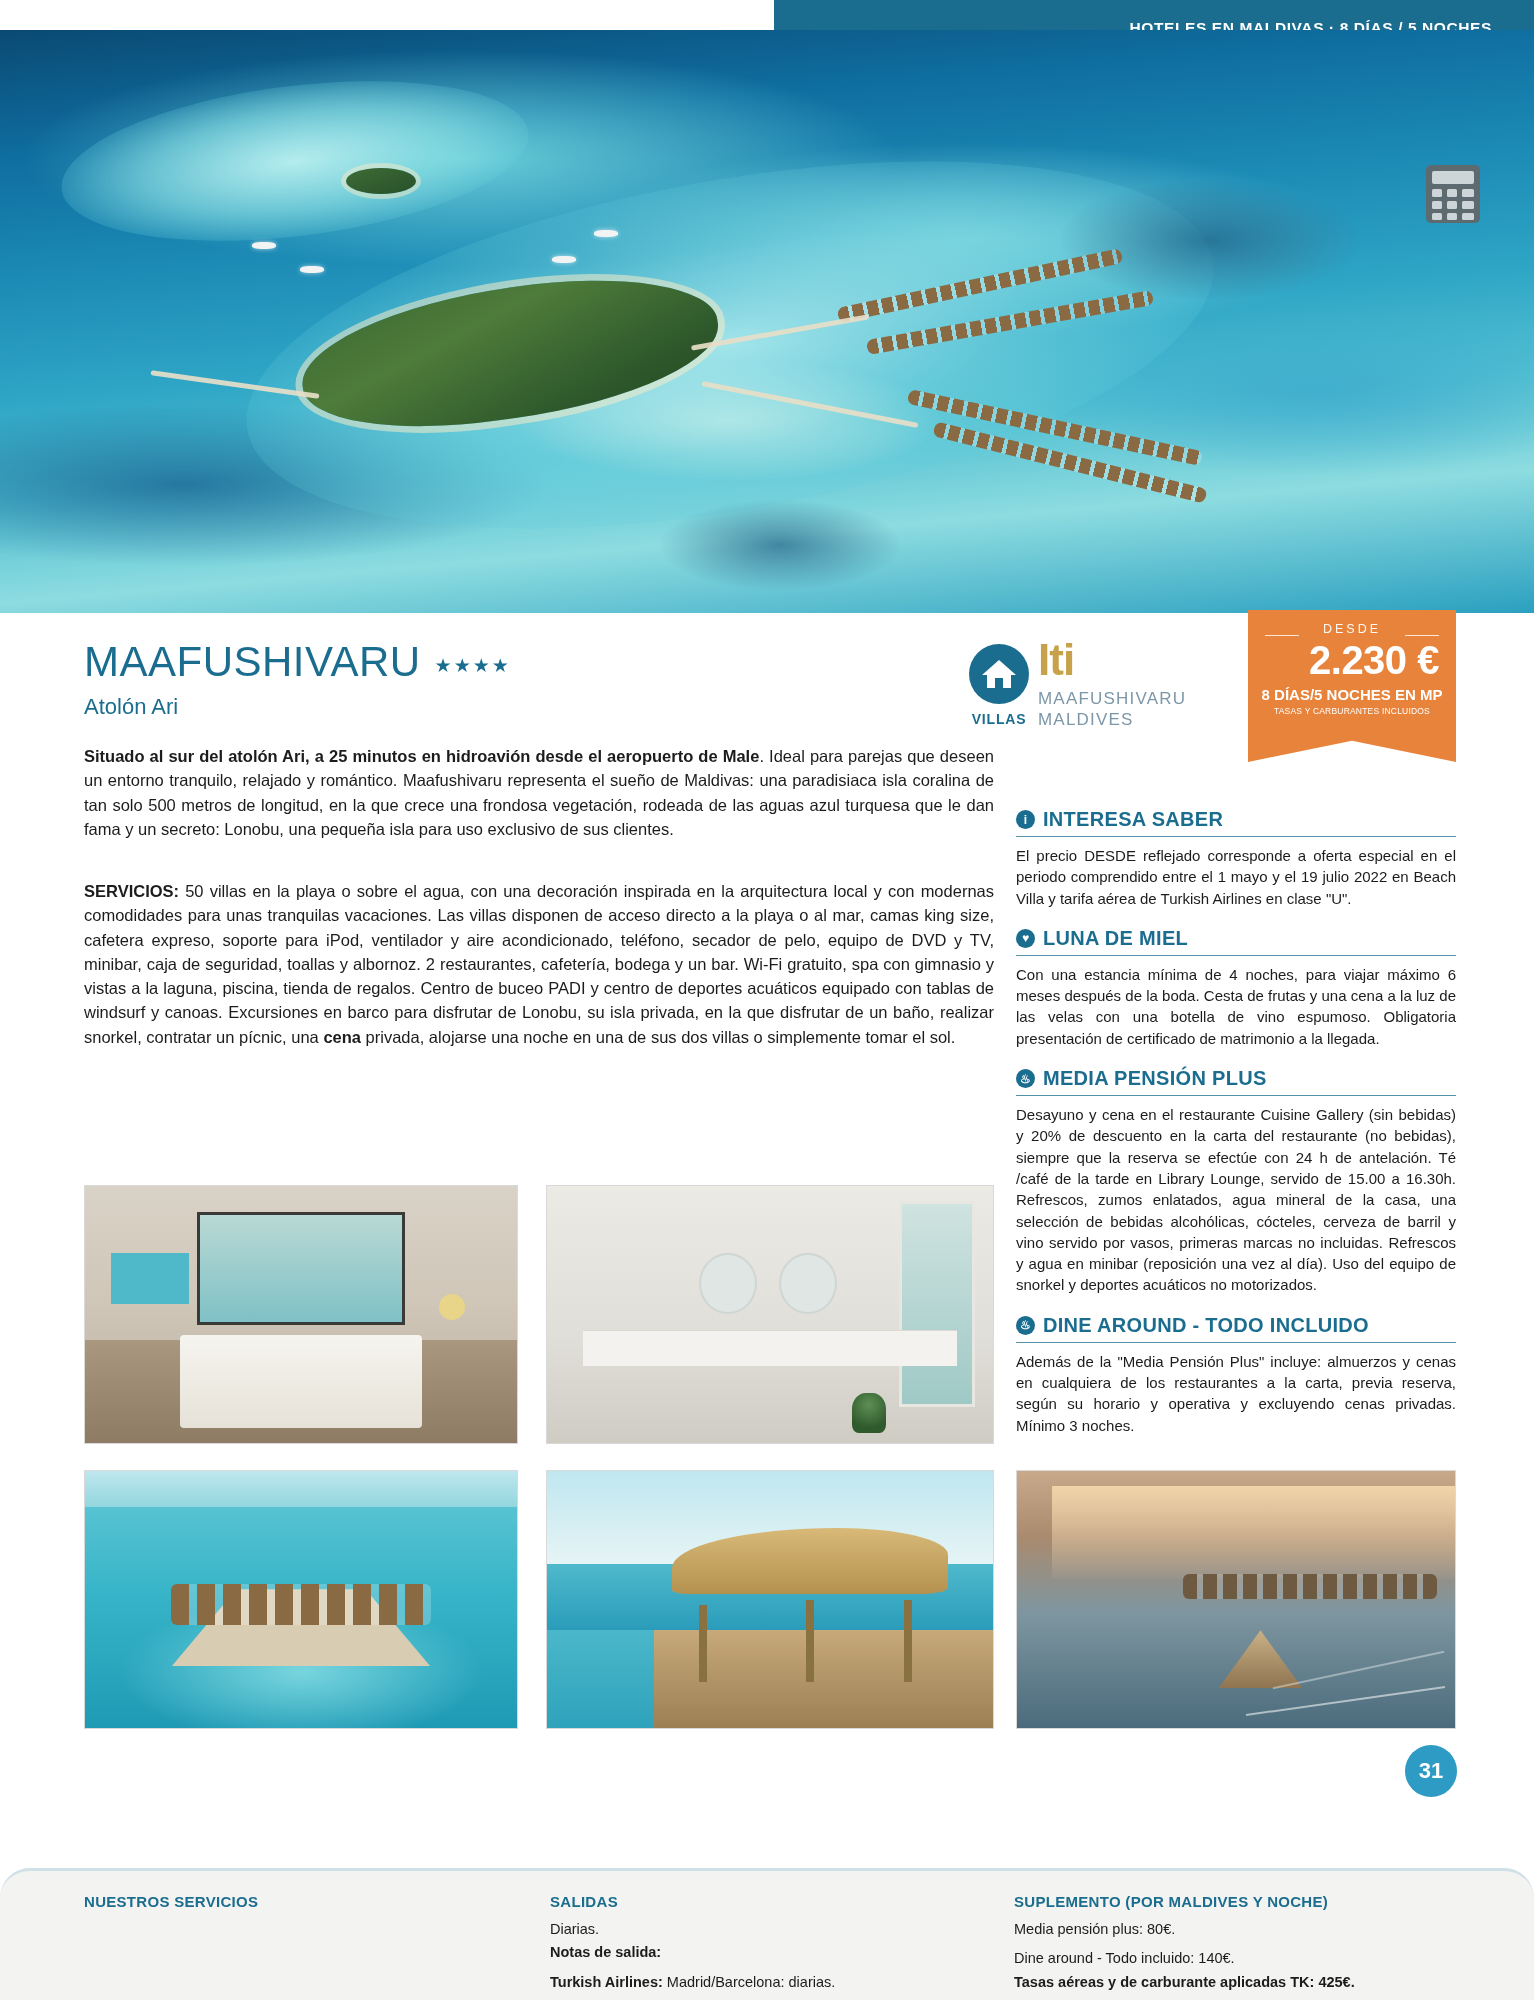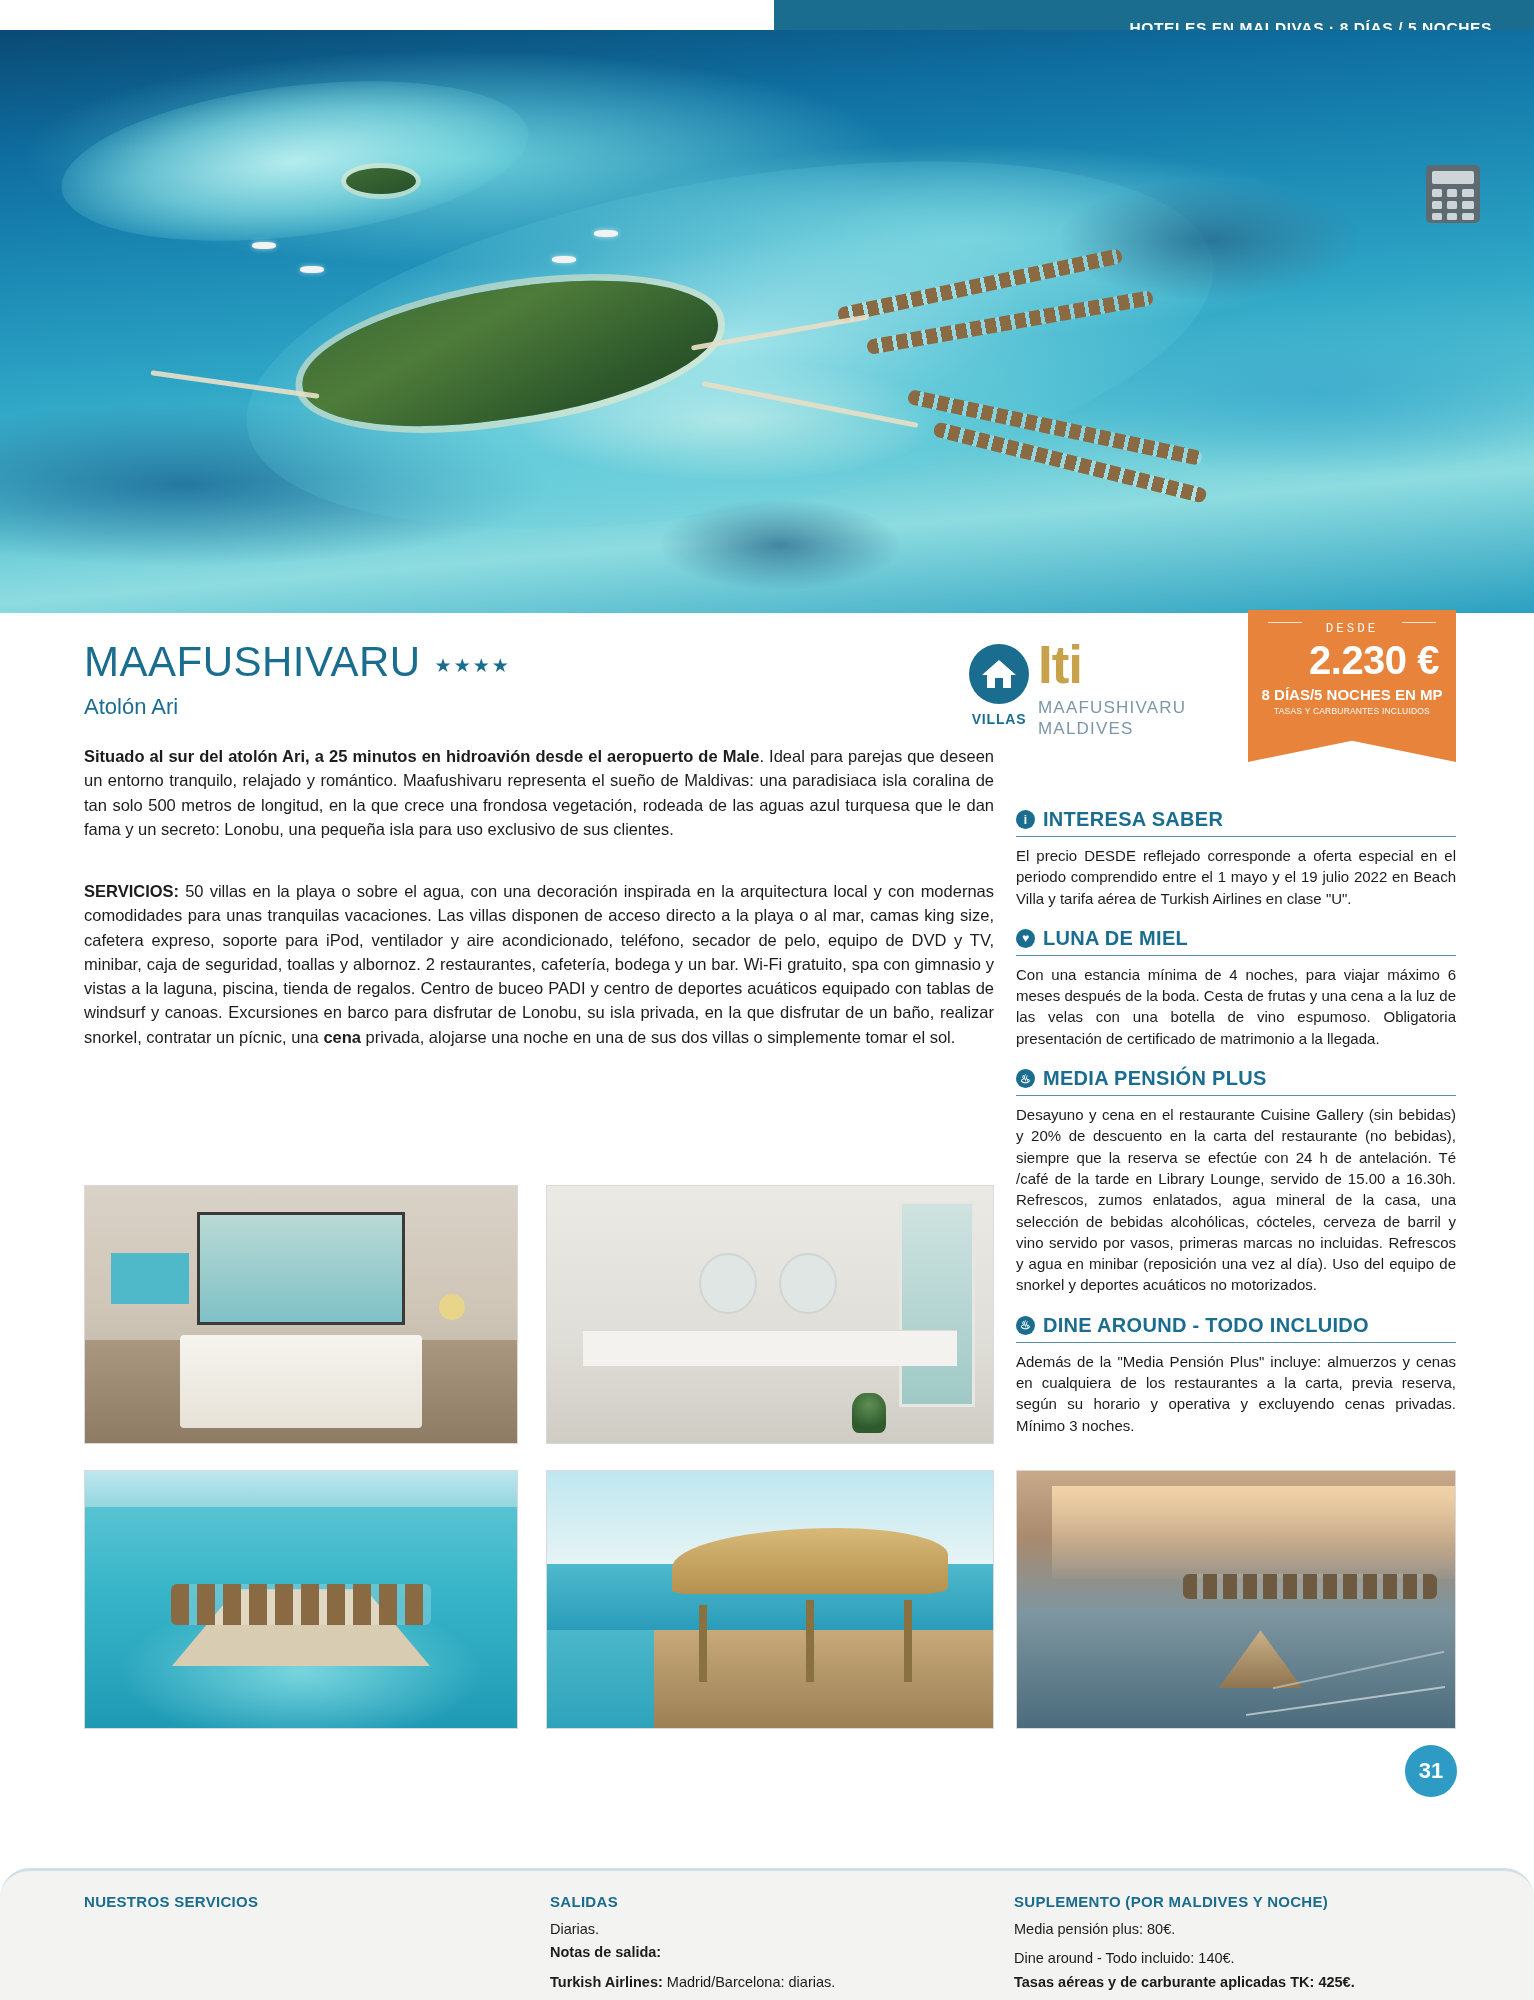--- a/index.html
+++ b/index.html
@@ -161,31 +161,31 @@
   .villas-badge {
     position: absolute; left: -70px; top: 6px; width: 106px; text-align: center;
   }
   .villas-circle {
     width: 60px; height: 60px; border-radius: 50%; background: #1b6d8f;
     margin: 0 auto; position: relative;
   }
   .villas-label { margin-top: 7px; font-size: 14px; font-weight: bold; color: #1b6d8f; letter-spacing: .8px; }
 
   .hotel-logo { position: absolute; left: 22px; top: 0; width: 210px; }
-  .hl-mark { font-size: 53px; color: #c8a24a; font-weight: bold; letter-spacing: -1px; line-height: 1; font-family: "Liberation Sans", sans-serif; }
+  .hl-mark { font-size: 44px; color: #c8a24a; font-weight: bold; letter-spacing: -1px; line-height: 1; font-family: "Liberation Sans", sans-serif; }
   .hl-name { margin-top: 6px; font-size: 17px; color: #7d97a8; letter-spacing: 1.2px; line-height: 1.25; }
 
   .price-badge {
     position: absolute; left: 232px; top: -28px; width: 208px; height: 152px;
     background: #e8833c; color: #fff; text-align: center;
     clip-path: polygon(0 0, 100% 0, 100% 100%, 50% 86%, 0 100%);
     padding-top: 12px;
   }
   .pb-desde { font-size: 12.5px; letter-spacing: 3px; opacity: .95; }
-  .pb-desde-wrap { display:flex; align-items:flex-start; justify-content:center; gap:24px;font-family:Liberation Mono, monospace; }
+  .pb-desde-wrap { display:flex; align-items:flex-end; justify-content:center; gap:24px; }
   .pb-desde-wrap .ln { width: 34px; height: 1px; background: rgba(255,255,255,.8); }
   .pb-price { font-size: 40px; font-weight: bold; margin-top: 2px; letter-spacing: -.5px; padding-left: 44px; }
   .pb-nights { font-size: 15px; font-weight: bold; margin-top: 3px; }
   .pb-taxes { font-size: 8.5px; margin-top: 3px; letter-spacing: .2px; }
 
   .calc-icon { position: absolute; left: 1424px; top: 163px; width: 58px; height: 62px; }
 
   .section { margin-top: 2px; }
   .sec-head { display: flex; align-items: center; gap: 8px; margin-top: 18px; }
   .sec-ico {

